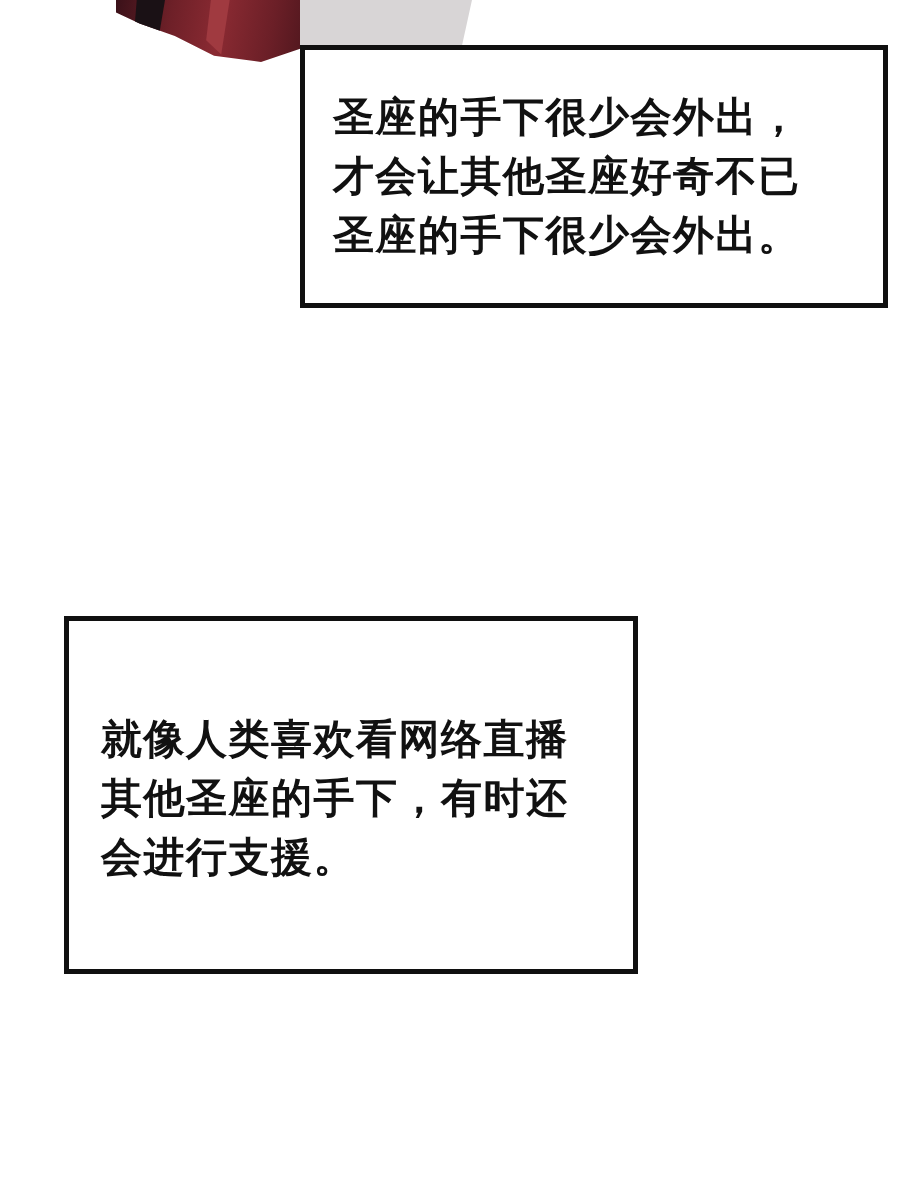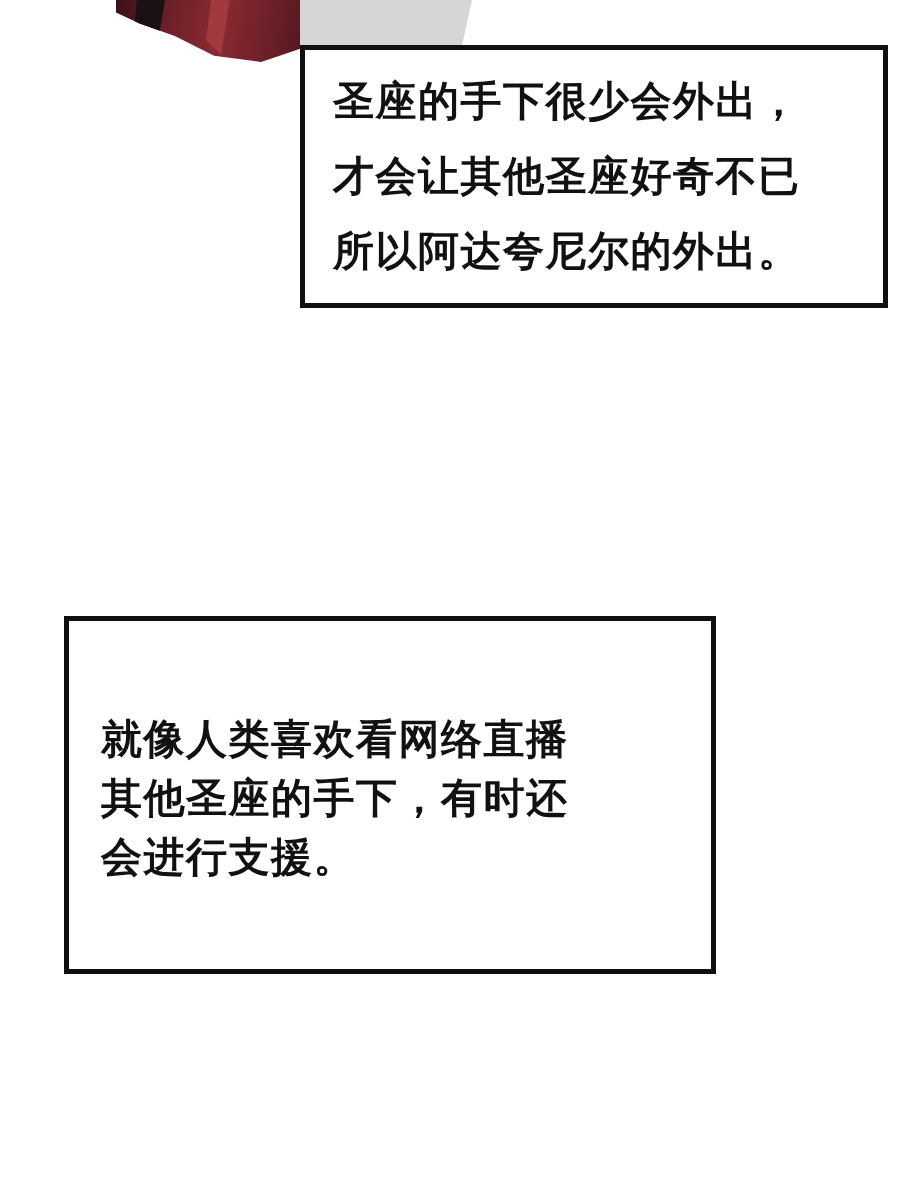--- a/index.html
+++ b/index.html
@@ -51,25 +51,24 @@
     background: #ffffff;
     border: 5px solid #101010;
     display: flex;
     flex-direction: column;
     justify-content: center;
   }
   .nbox-1 {
     left: 300px; top: 45px;
     width: 588px; height: 263px;
     padding: 10px 20px 10px 28px;
-    gap: 16px;
   }
   .nbox-2 {
     left: 64px; top: 616px;
-    width: 652px; height: 358px;
+    width: 574px; height: 358px;
     padding: 10px 20px 3px 32px;
   }
   .nline {
     font-size: 41px;
     font-weight: 700;
     color: #111111;
     line-height: 59px;
     letter-spacing: 1.5px;
     white-space: nowrap;
   }
@@ -81,21 +80,21 @@
 
   <div class="art-hair">
     <div class="art-hair-strand-dark"></div>
     <div class="art-hair-strand-light"></div>
   </div>
   <div class="art-gray"></div>
 
   <div class="nbox nbox-1">
     <div class="nline">圣座的手下很少会外出，</div>
     <div class="nline">才会让其他圣座好奇不已</div>
-    <div class="nline">所以阿达夸尼尔的外出。</div>
+    <div class="nline">圣座的手下很少会外出。</div>
   </div>
 
   <div class="nbox nbox-2">
     <div class="nline">就像人类喜欢看网络直播</div>
     <div class="nline">其他圣座的手下，有时还</div>
     <div class="nline">会进行支援。</div>
   </div>
 
 </div>
 

